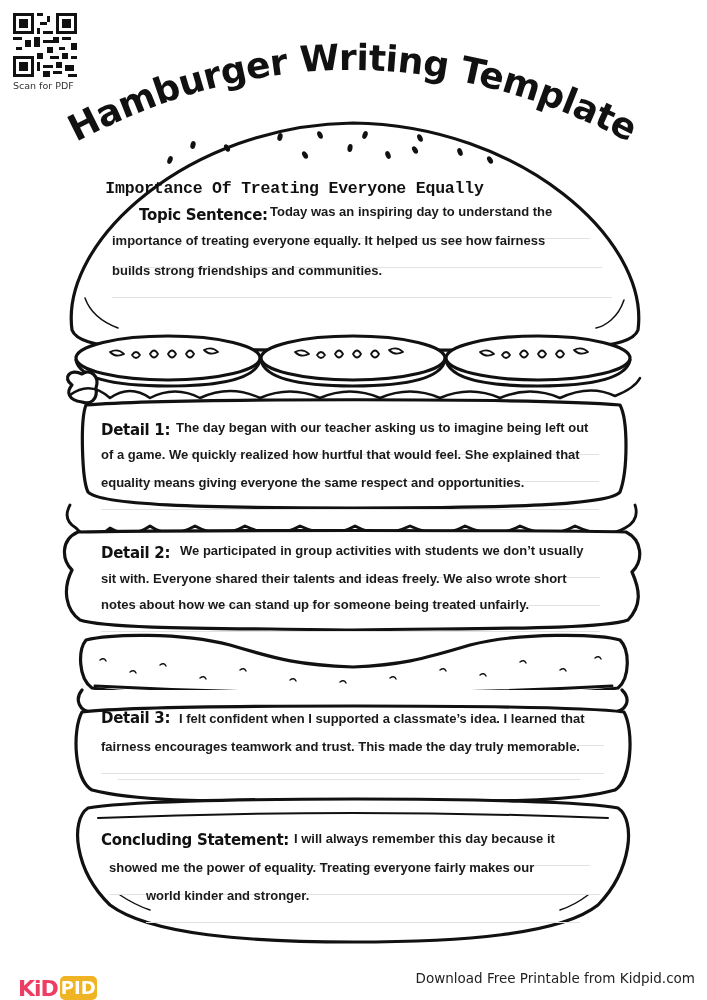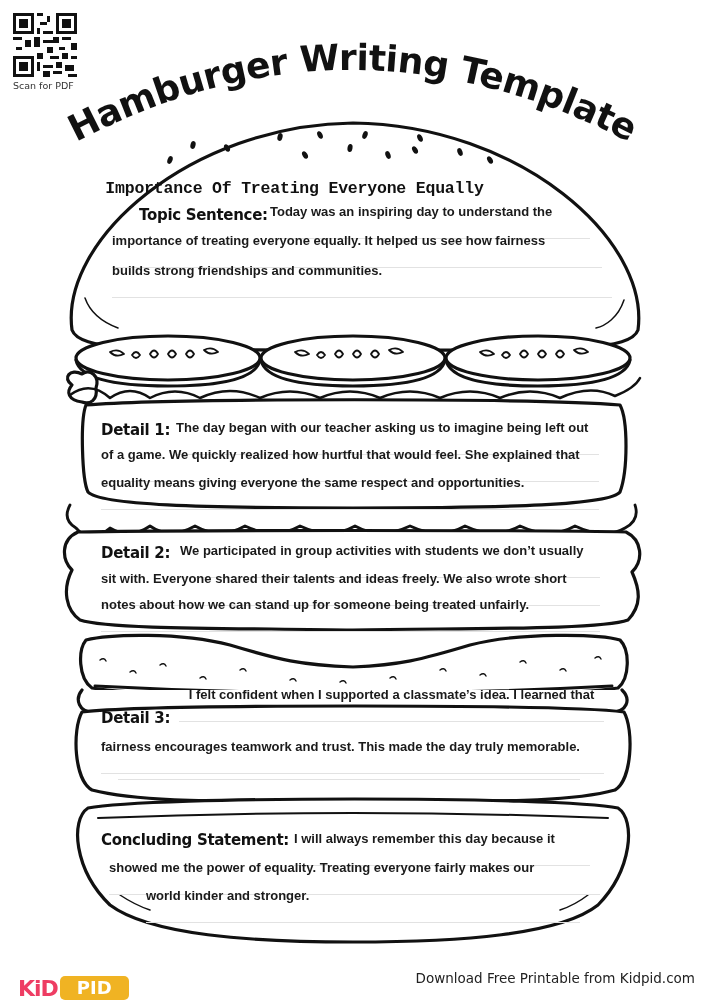--- a/index.html
+++ b/index.html
@@ -8,21 +8,21 @@
   .art { position: absolute; left: 0; top: 0; width: 707px; height: 1000px; }
   .qr { position: absolute; left: 13px; top: 13px; width: 64px; height: 64px; }
   .scan { position: absolute; left: 13px; top: 80px; font-size: 9.5px; color: #333; font-family: "DejaVu Sans", sans-serif; }
   .title-svg { position: absolute; left: 60px; top: 40px; width: 580px; height: 110px; }
   .heading { position: absolute; left: 0; width: 589px; top: 170px; text-align: center; font-family: Liberation Mono, monospace; font-weight: bold; font-size: 16.5px; letter-spacing: -0.2px; margin-top: 9px; }
   .label { position: absolute; font-family: "DejaVu Sans", sans-serif; font-weight: bold; font-size: 15px; letter-spacing: -0.3px; }
   .line { position: absolute; font-family: "Liberation Sans", sans-serif; font-weight: bold; font-size: 13px; color: #1a1a1a; white-space: nowrap; border-bottom: 1.5px solid #e2e2e2; padding-bottom: 19px; }
   .rule { position: absolute; height: 0; border-bottom: 1.5px solid #e2e2e2; }
   .footer-logo { position: absolute; left: 18px; top: 958px; height: 28px; display: flex; align-items: center; margin-top: 16px; }
   .logo-kid { font-family: "DejaVu Sans", sans-serif; font-weight: bold; font-size: 22px; color: #ee3d63; letter-spacing: -1px; }
-  .logo-pid { margin-left: 2px; background: #f0b323; color: #fff; font-family: "DejaVu Sans", sans-serif; font-weight: bold; font-size: 18px; padding: 0 17px; border-radius: 5px; height: 24px; line-height: 24px; }
+  .logo-pid { margin-left: 2px; background: #f0b323; color: #fff; font-family: "DejaVu Sans", sans-serif; font-weight: bold; font-size: 18px; padding: 0 1px; border-radius: 5px; height: 24px; line-height: 24px; }
   .footer-text { position: absolute; right: 12px; top: 970px; font-family: "DejaVu Sans", sans-serif; font-size: 13.5px; color: #222; margin-left: 25px; }
 </style>
 </head>
 <body>
 
 <svg class="art" viewBox="0 0 707 1000" xmlns="http://www.w3.org/2000/svg">
   <g fill="none" stroke="#111" stroke-width="3.2" stroke-linecap="round" stroke-linejoin="round">
 
     <path d="M72 330 C60 240 190 125 353 123 C520 125 650 240 638 330 C630 352 560 350 353 350 C150 350 80 352 72 330 Z" fill="#fff"></path>
     <path d="M85 298 C92 318 110 325 118 328" stroke-width="1.5"></path>
@@ -167,21 +167,21 @@
 <div class="line" style="left:176px; top:420px; width:423px;">The day began with our teacher asking us to imagine being left out</div>
 <div class="line" style="left:101px; top:447px; width:498px;">of a game. We quickly realized how hurtful that would feel. She explained that</div>
 <div class="line" style="left:101px; top:475px; width:498px;">equality means giving everyone the same respect and opportunities.</div>
 
 <div class="label" style="left:101px; top:544px;">Detail 2:</div>
 <div class="line" style="left:180px; top:543px; width:420px;">We participated in group activities with students we don’t usually</div>
 <div class="line" style="left:101px; top:571px; width:499px;">sit with. Everyone shared their talents and ideas freely. We also wrote short</div>
 <div class="line" style="left:101px; top:597px; width:499px;">notes about how we can stand up for someone being treated unfairly.</div>
 
 <div class="label" style="left:101px; top:709px;">Detail 3:</div>
-<div class="line" style="left:179px; top:687px; width:425px;text-align:center;">I felt confident when I supported a classmate’s idea. I learned that</div>
+<div class="line" style="left:179px; top:711px; width:425px;">I felt confident when I supported a classmate’s idea. I learned that</div>
 <div class="line" style="left:101px; top:739px; width:503px;">fairness encourages teamwork and trust. This made the day truly memorable.</div>
 <div class="rule" style="left:118px; top:779px; width:462px;"></div>
 
 <div class="label" style="left:101px; top:831px;">Concluding Statement:</div>
 <div class="line" style="left:294px; top:831px; width:296px;">I will always remember this day because it</div>
 <div class="line" style="left:109px; top:860px; width:491px;">showed me the power of equality. Treating everyone fairly makes our</div>
 <div class="line" style="left:146px; top:888px; width:434px;">world kinder and stronger.</div>
 
 <div class="footer-logo">
   <span class="logo-kid">KiD</span>

